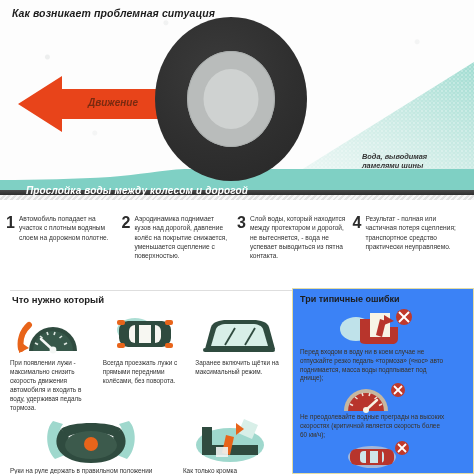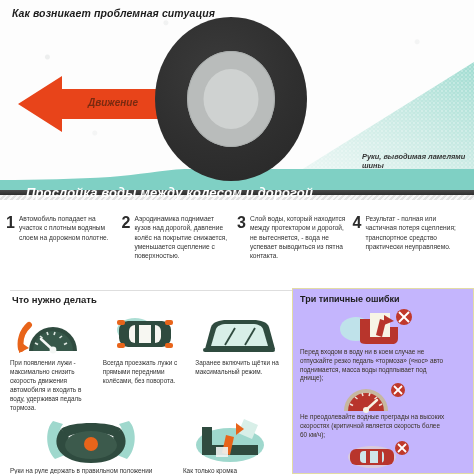--- a/index.html
+++ b/index.html
@@ -65,21 +65,21 @@
   
   .water-layer {
     position: absolute;
     left: 0; top: 168px;
     width: 474px; height: 22px;
     z-index: 5;
   }
   .water-label {
     position: absolute;
     left: 26px; top: 185px;
-    font-size: 13px;
+    font-size: 10px;
     font-weight: bold;
     color: #ffffff;
     letter-spacing: .15px;
     z-index: 9;
     white-space: nowrap;
   }
   .road-strip {
     position: absolute;
     left: 0; top: 190px;
     width: 474px; height: 5px;
@@ -235,21 +235,21 @@
   }
   .advice-item-wide { flex: 1.65 1 0; }
   .advice-item-narrow { flex: 1 1 0; }
 
   
   .mistakes {
     position: absolute;
     left: 292px; top: 288px;
     width: 182px;
     height: 186px;
-    background: #c4b5fd;
+    background: #3b82f6;
     border: 1px solid #e3dca4;
     box-sizing: border-box;
     padding: 5px 25px 0 7px;
     z-index: 12;
   }
   .mistakes-title {
     font-size: 9px;
     font-weight: bold;
     color: #1d1d1d;
     margin-bottom: 2px;
@@ -306,21 +306,21 @@
       <polygon points="170,13 44,13 44,0 0,28 44,56 44,43 170,43" fill="#e8441a"></polygon>
     </svg>
     <div class="arrow-label">Движение</div>
 
     <div class="wheel">
       <div class="rim">
         <div class="hub"></div>
       </div>
     </div>
 
-    <div class="spray-label">Руки, выводимая ламелями шины</div>
+    <div class="spray-label">Вода, выводимая ламелями шины</div>
   </div>
 
   <div class="steps">
     <div class="step">
       <div class="step-num">1</div>
       <div class="step-text">Автомобиль попадает на участок с плотным водяным слоем на дорожном полотне.</div>
     </div>
     <div class="step">
       <div class="step-num">2</div>
       <div class="step-text">Аэродинамика поднимает кузов над дорогой, давление колёс на покрытие снижается, уменьшается сцепление с поверхностью.</div>
@@ -331,21 +331,21 @@
     </div>
     <div class="step">
       <div class="step-num">4</div>
       <div class="step-text">Результат - полная или частичная потеря сцепления; транспортное средство практически неуправляемо.</div>
     </div>
   </div>
 
   <div class="divider"></div>
 
   <div class="advice">
-    <div class="section-title">Что нужно делать</div>
+    <div class="section-title">Что нужно который</div>
 
     <div class="advice-row">
 
       <div class="advice-item">
         <div class="advice-icon">
           <svg width="70" height="42" viewBox="0 0 70 42">
             <path d="M4,36 A26,26 0 0 1 12,12" stroke="#e8641a" stroke-width="6" fill="none" stroke-linecap="round"></path>
             <polygon points="2,40 2,28 12,35" fill="#e8641a"></polygon>
             <path d="M12,38 A24,24 0 0 1 60,38 Z" fill="#2f4b3f"></path>
             <path d="M16,38 A20,20 0 0 1 56,38 Z" fill="#37584a"></path>

